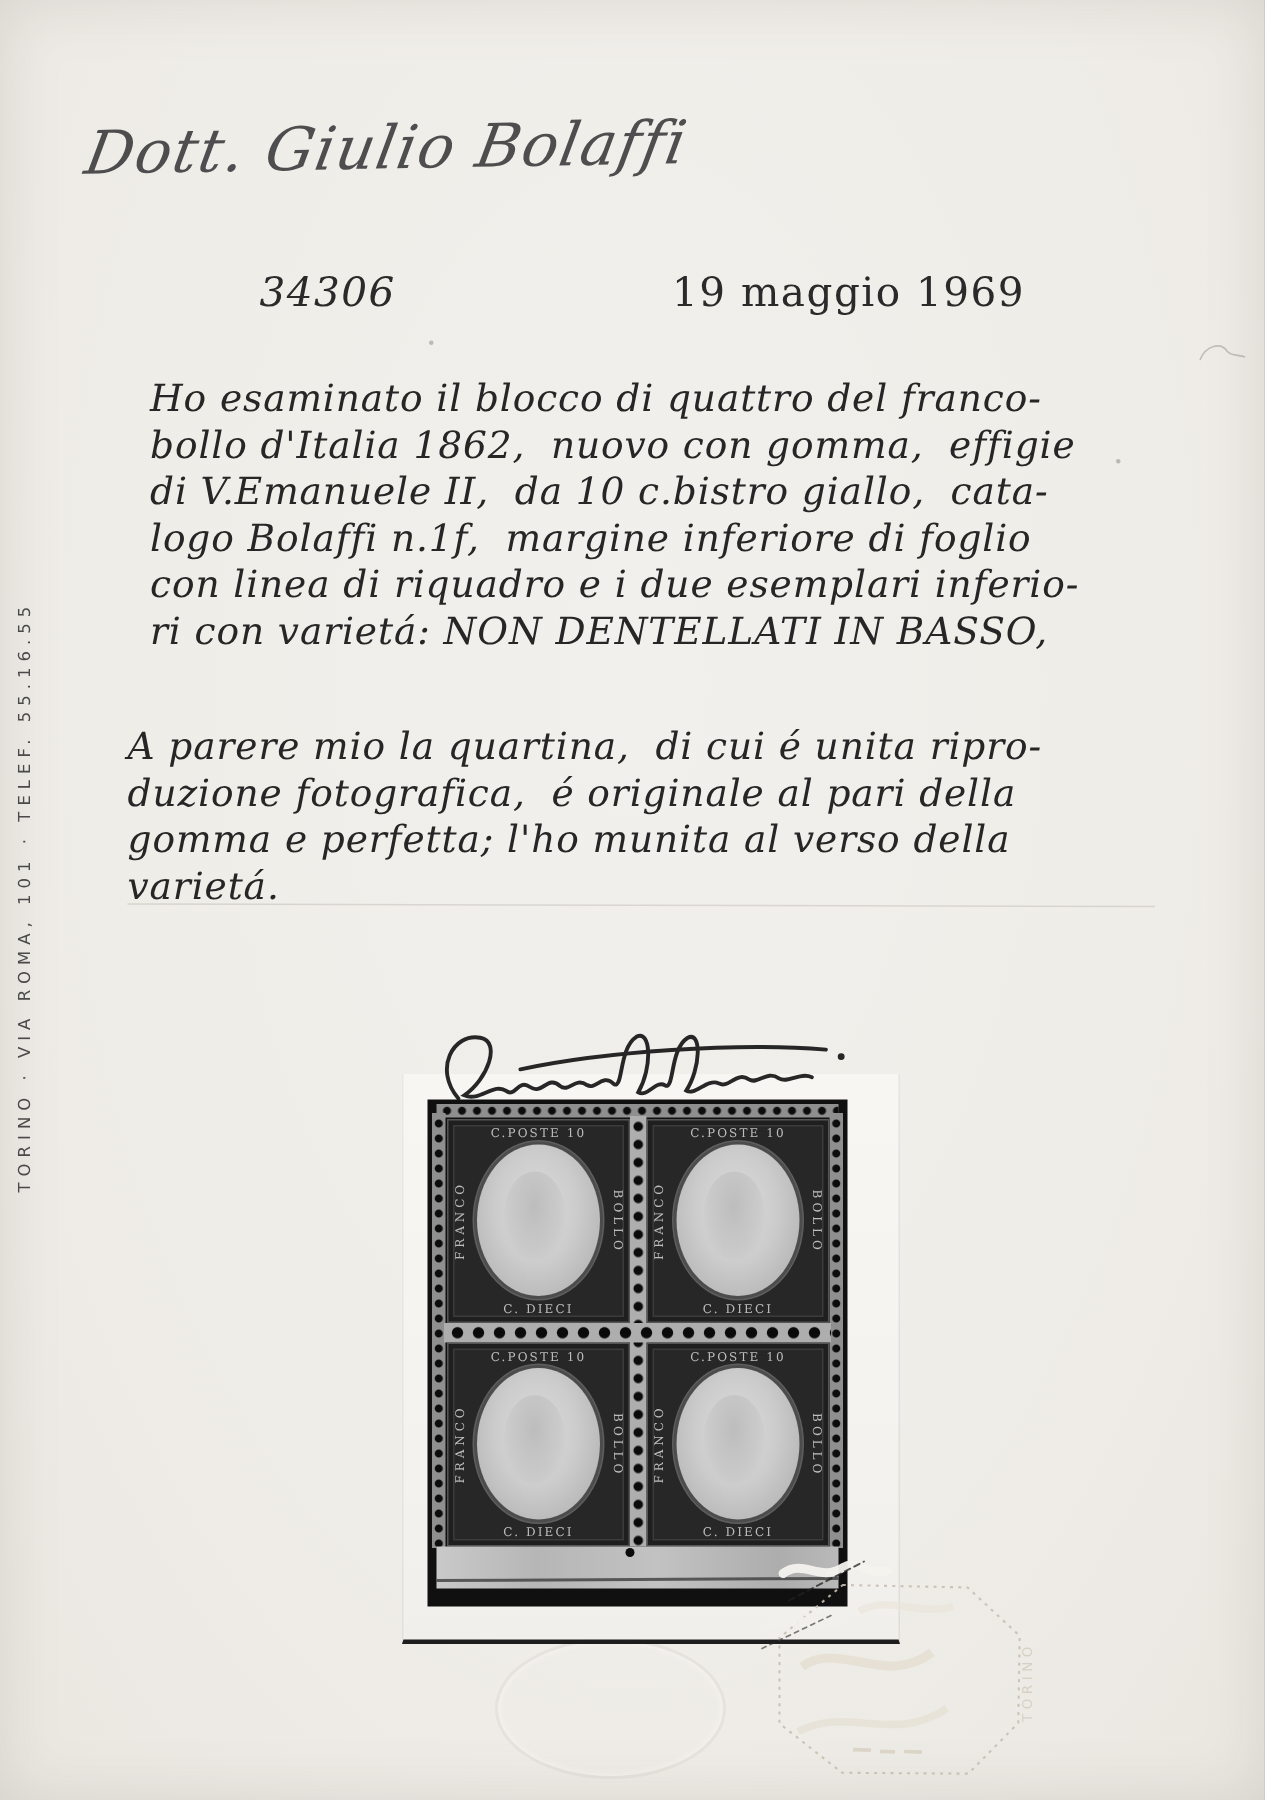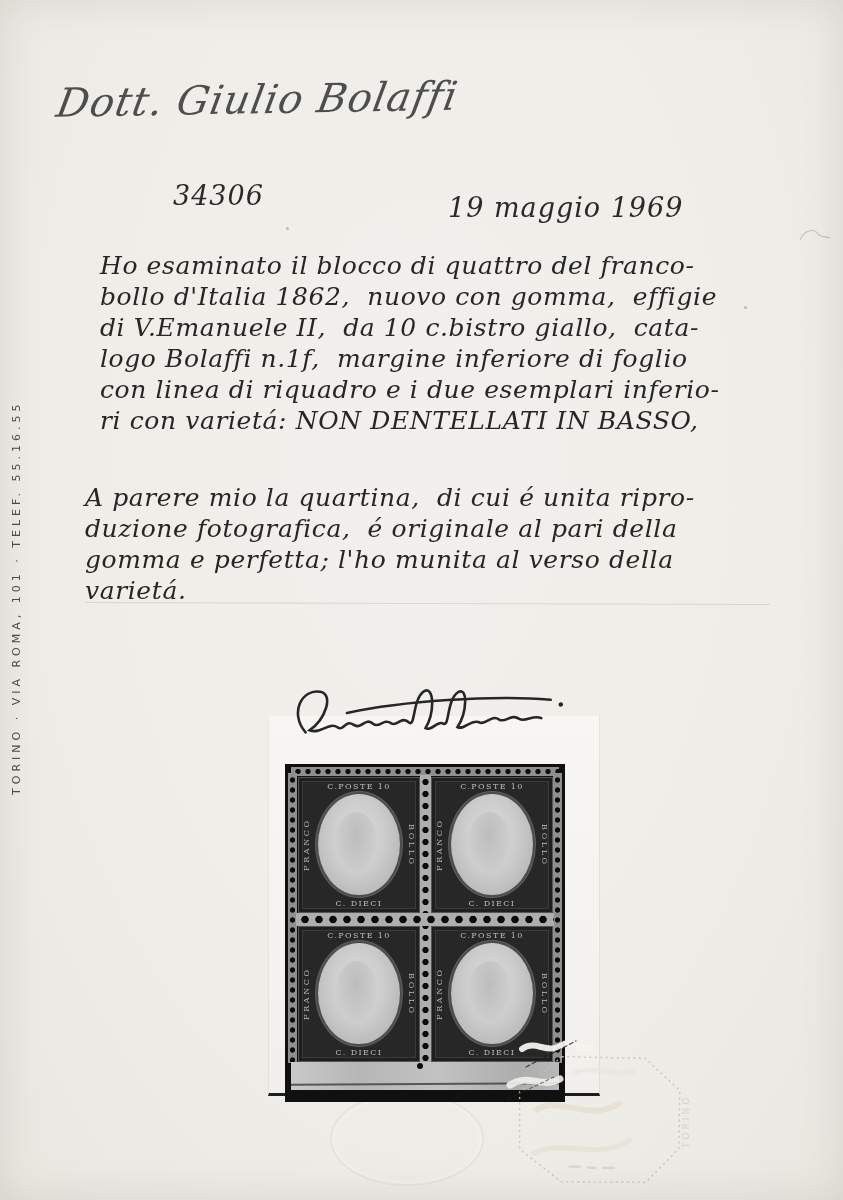--- a/index.html
+++ b/index.html
@@ -10,21 +10,21 @@
     box-shadow:inset 0 0 40px rgba(120,115,105,0.18);
   }
   .abs{position:absolute;}
   
   .letterhead{
     left:58px;top:76px;width:430px;
     font-style:italic;font-size:40px;letter-spacing:1px;color:#38383a;
     transform:skewX(-11deg) rotate(-1deg);opacity:.88;font-weight:normal;
   }
   .cert-number{left:173px;top:180px;font-style:italic;font-size:27px;letter-spacing:1px;}
-  .cert-date{left:448px;top:180px;font-style:italic;font-size:27px;letter-spacing:1px;margin-top:12px;}
+  .cert-date{left:448px;top:180px;font-size:27px;letter-spacing:1px;}
   
   .para{font-style:italic;font-size:25px;letter-spacing:.6px;color:#262626;}
   .para .line{white-space:pre;height:31px;line-height:31px;}
   .p1{left:100px;top:250px;}
   .p2{left:85px;top:482px;}
   
   .side-text{
     left:10px;top:383px;height:412px;width:22px;
     writing-mode:vertical-rl;transform:rotate(180deg);
     font-family:"DejaVu Sans", sans-serif;font-size:11px;letter-spacing:4px;
@@ -36,21 +36,21 @@
   .speck{width:3px;height:3px;border-radius:50%;background:#6b6b6b;opacity:.4;}
   .emboss-circle{left:330px;top:1092px;width:150px;height:90px;border-radius:50%;
     border:2px solid rgba(160,152,138,.10);box-shadow:inset 0 0 6px rgba(255,255,255,.5);}
   
   .photo-paper{
     left:268px;top:716px;width:330px;height:377px;
     background:linear-gradient(180deg,#f7f6f3 0%,#f4f2ef 70%,#f1efec 100%);
     border-left:1px solid rgba(0,0,0,.06);border-right:1px solid rgba(0,0,0,.07);
     border-bottom:3px solid #1d1d1d;
   }
-  .stamp-block{left:285px;top:764px;width:280px;height:338px;background:#101010;}
+  .stamp-block{left:285px;top:733px;width:280px;height:338px;background:#101010;}
   .perf-edge-h{position:absolute;background-color:#8f8f8f;height:9px;
     background-image:radial-gradient(circle,#0c0c0c 2.3px,transparent 3px);
     background-size:10px 9px;background-repeat:repeat-x;background-position:2px center;}
   .perf-edge-v{position:absolute;background-color:#8f8f8f;width:9px;
     background-image:radial-gradient(circle,#0c0c0c 2.3px,transparent 3px);
     background-size:9px 10px;background-repeat:repeat-y;background-position:center 2px;}
   .gutter-v{position:absolute;background-color:#aeaeae;width:11px;
     background-image:radial-gradient(circle,#0b0b0b 2.8px,transparent 3.5px);
     background-size:11px 12px;background-repeat:repeat-y;background-position:center 1px;}
   .gutter-h{position:absolute;background-color:#aeaeae;height:13px;

